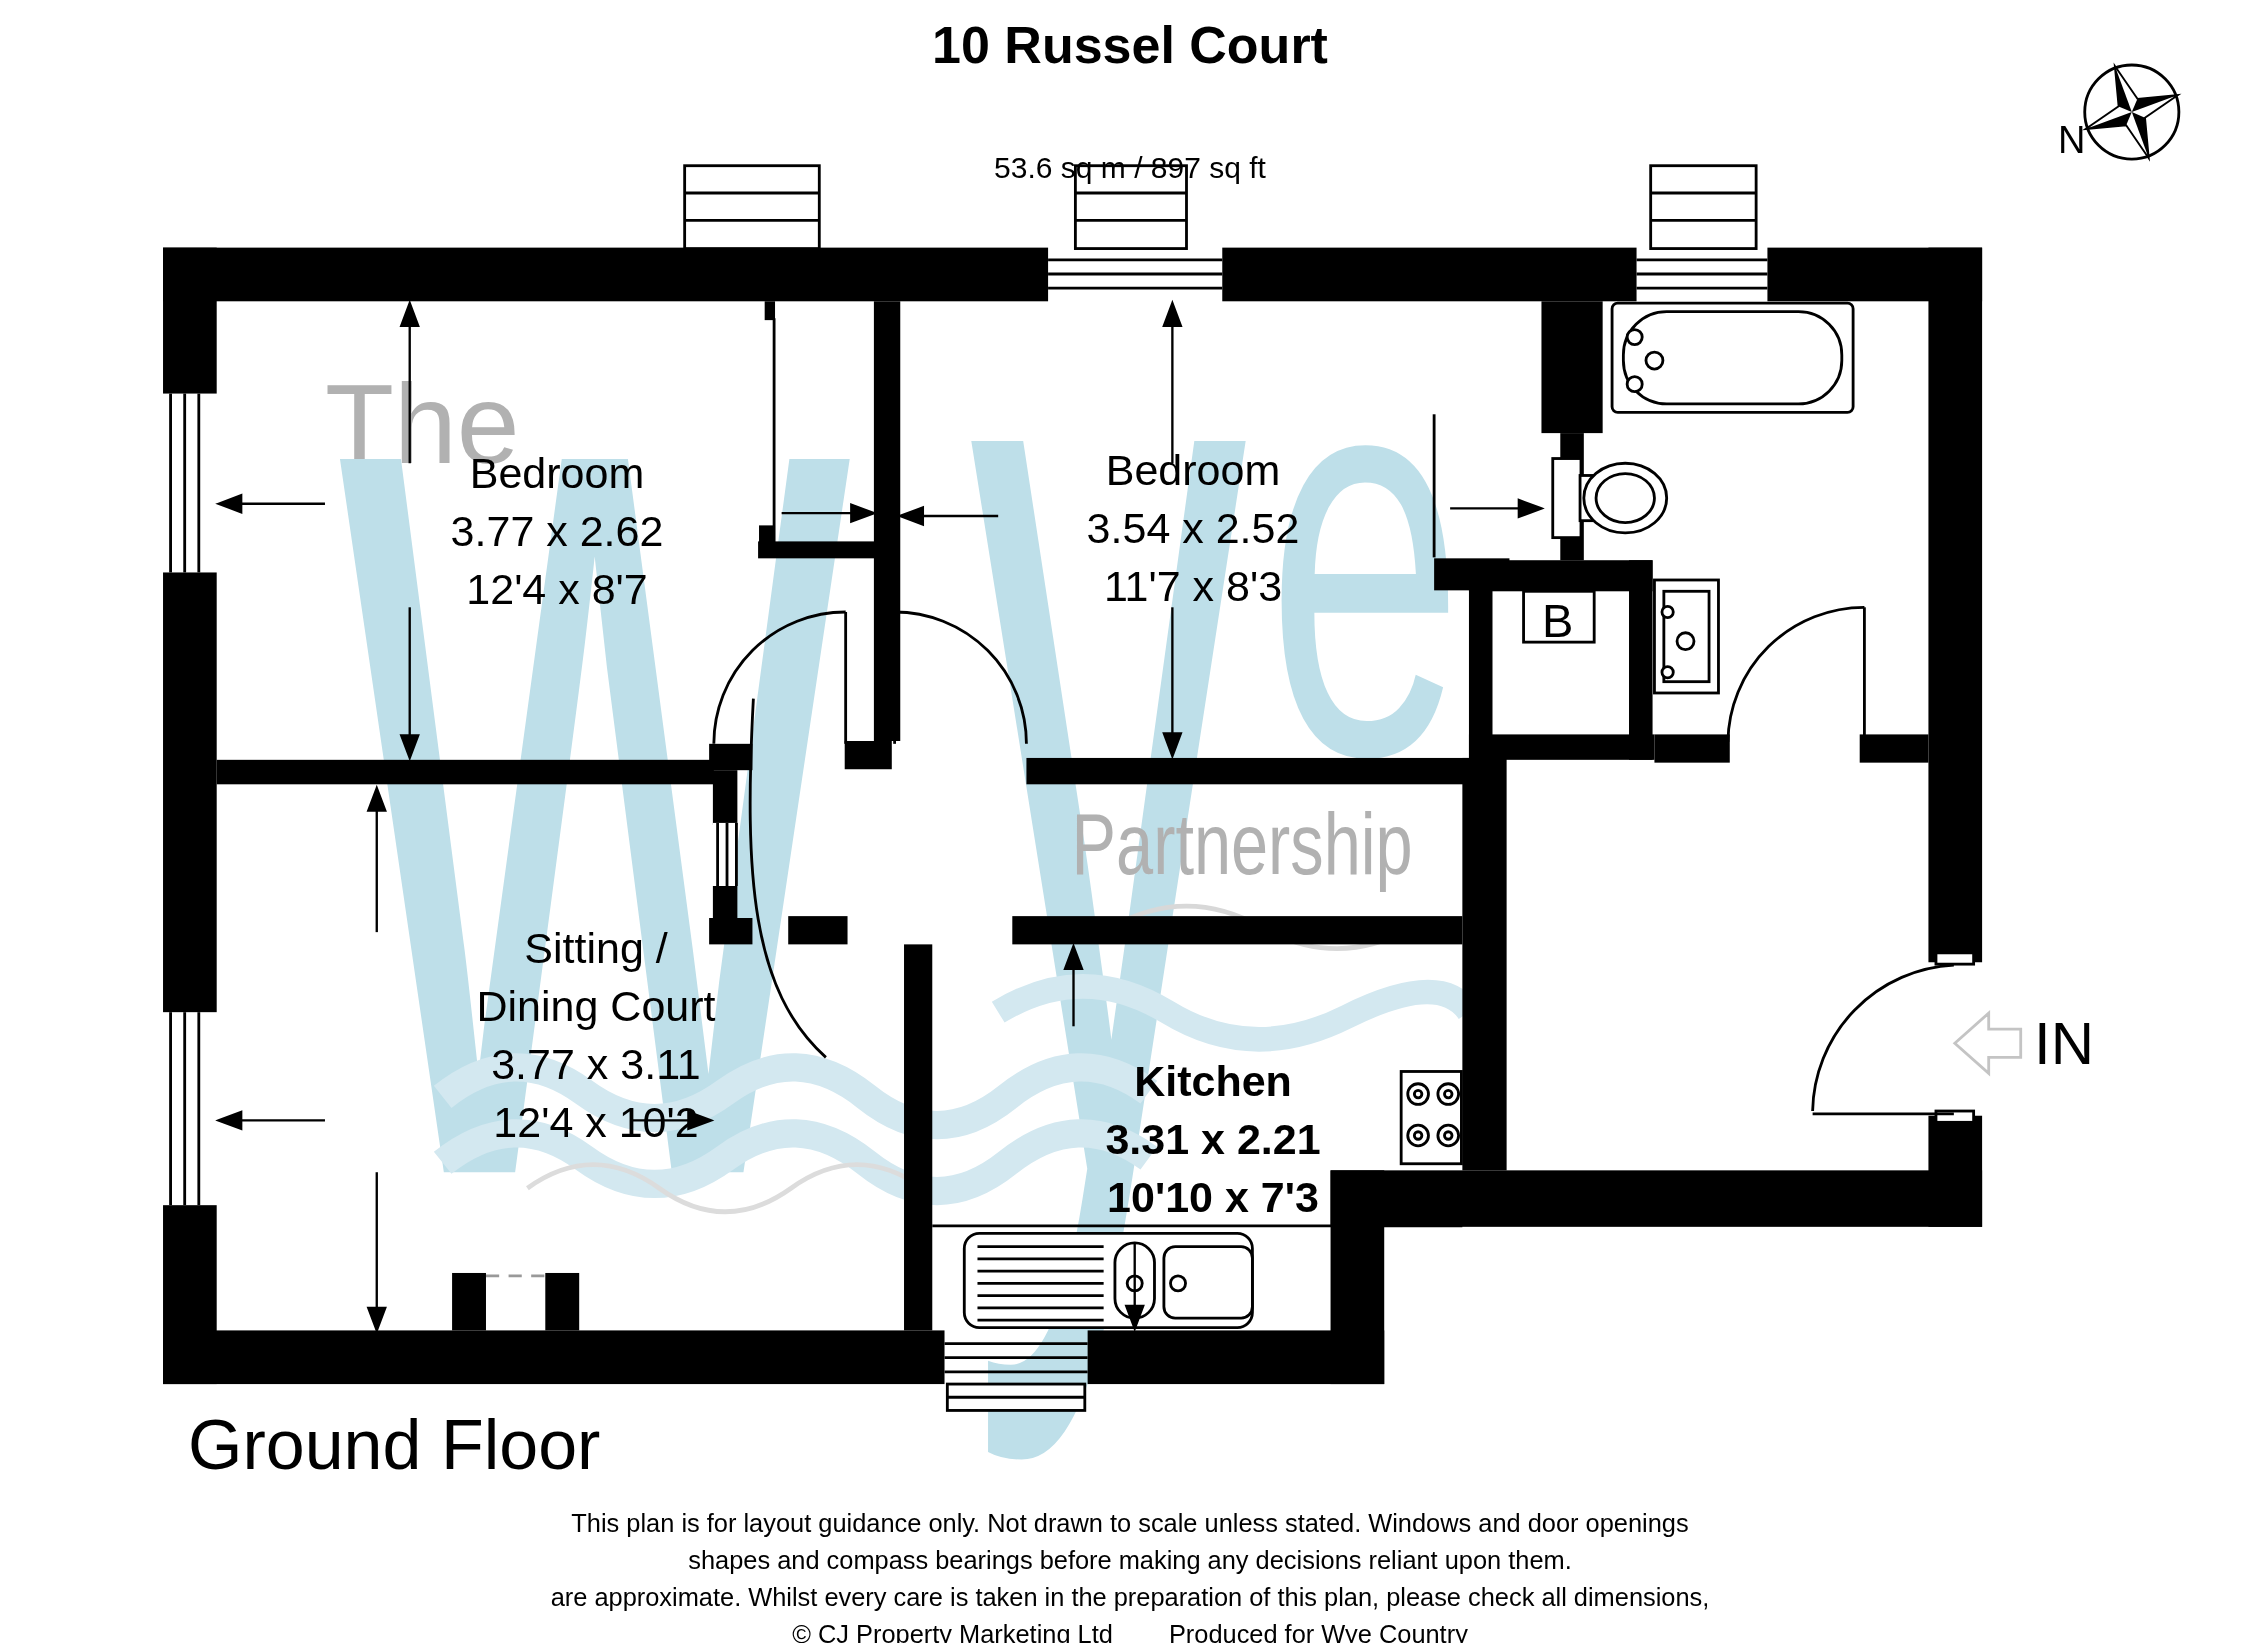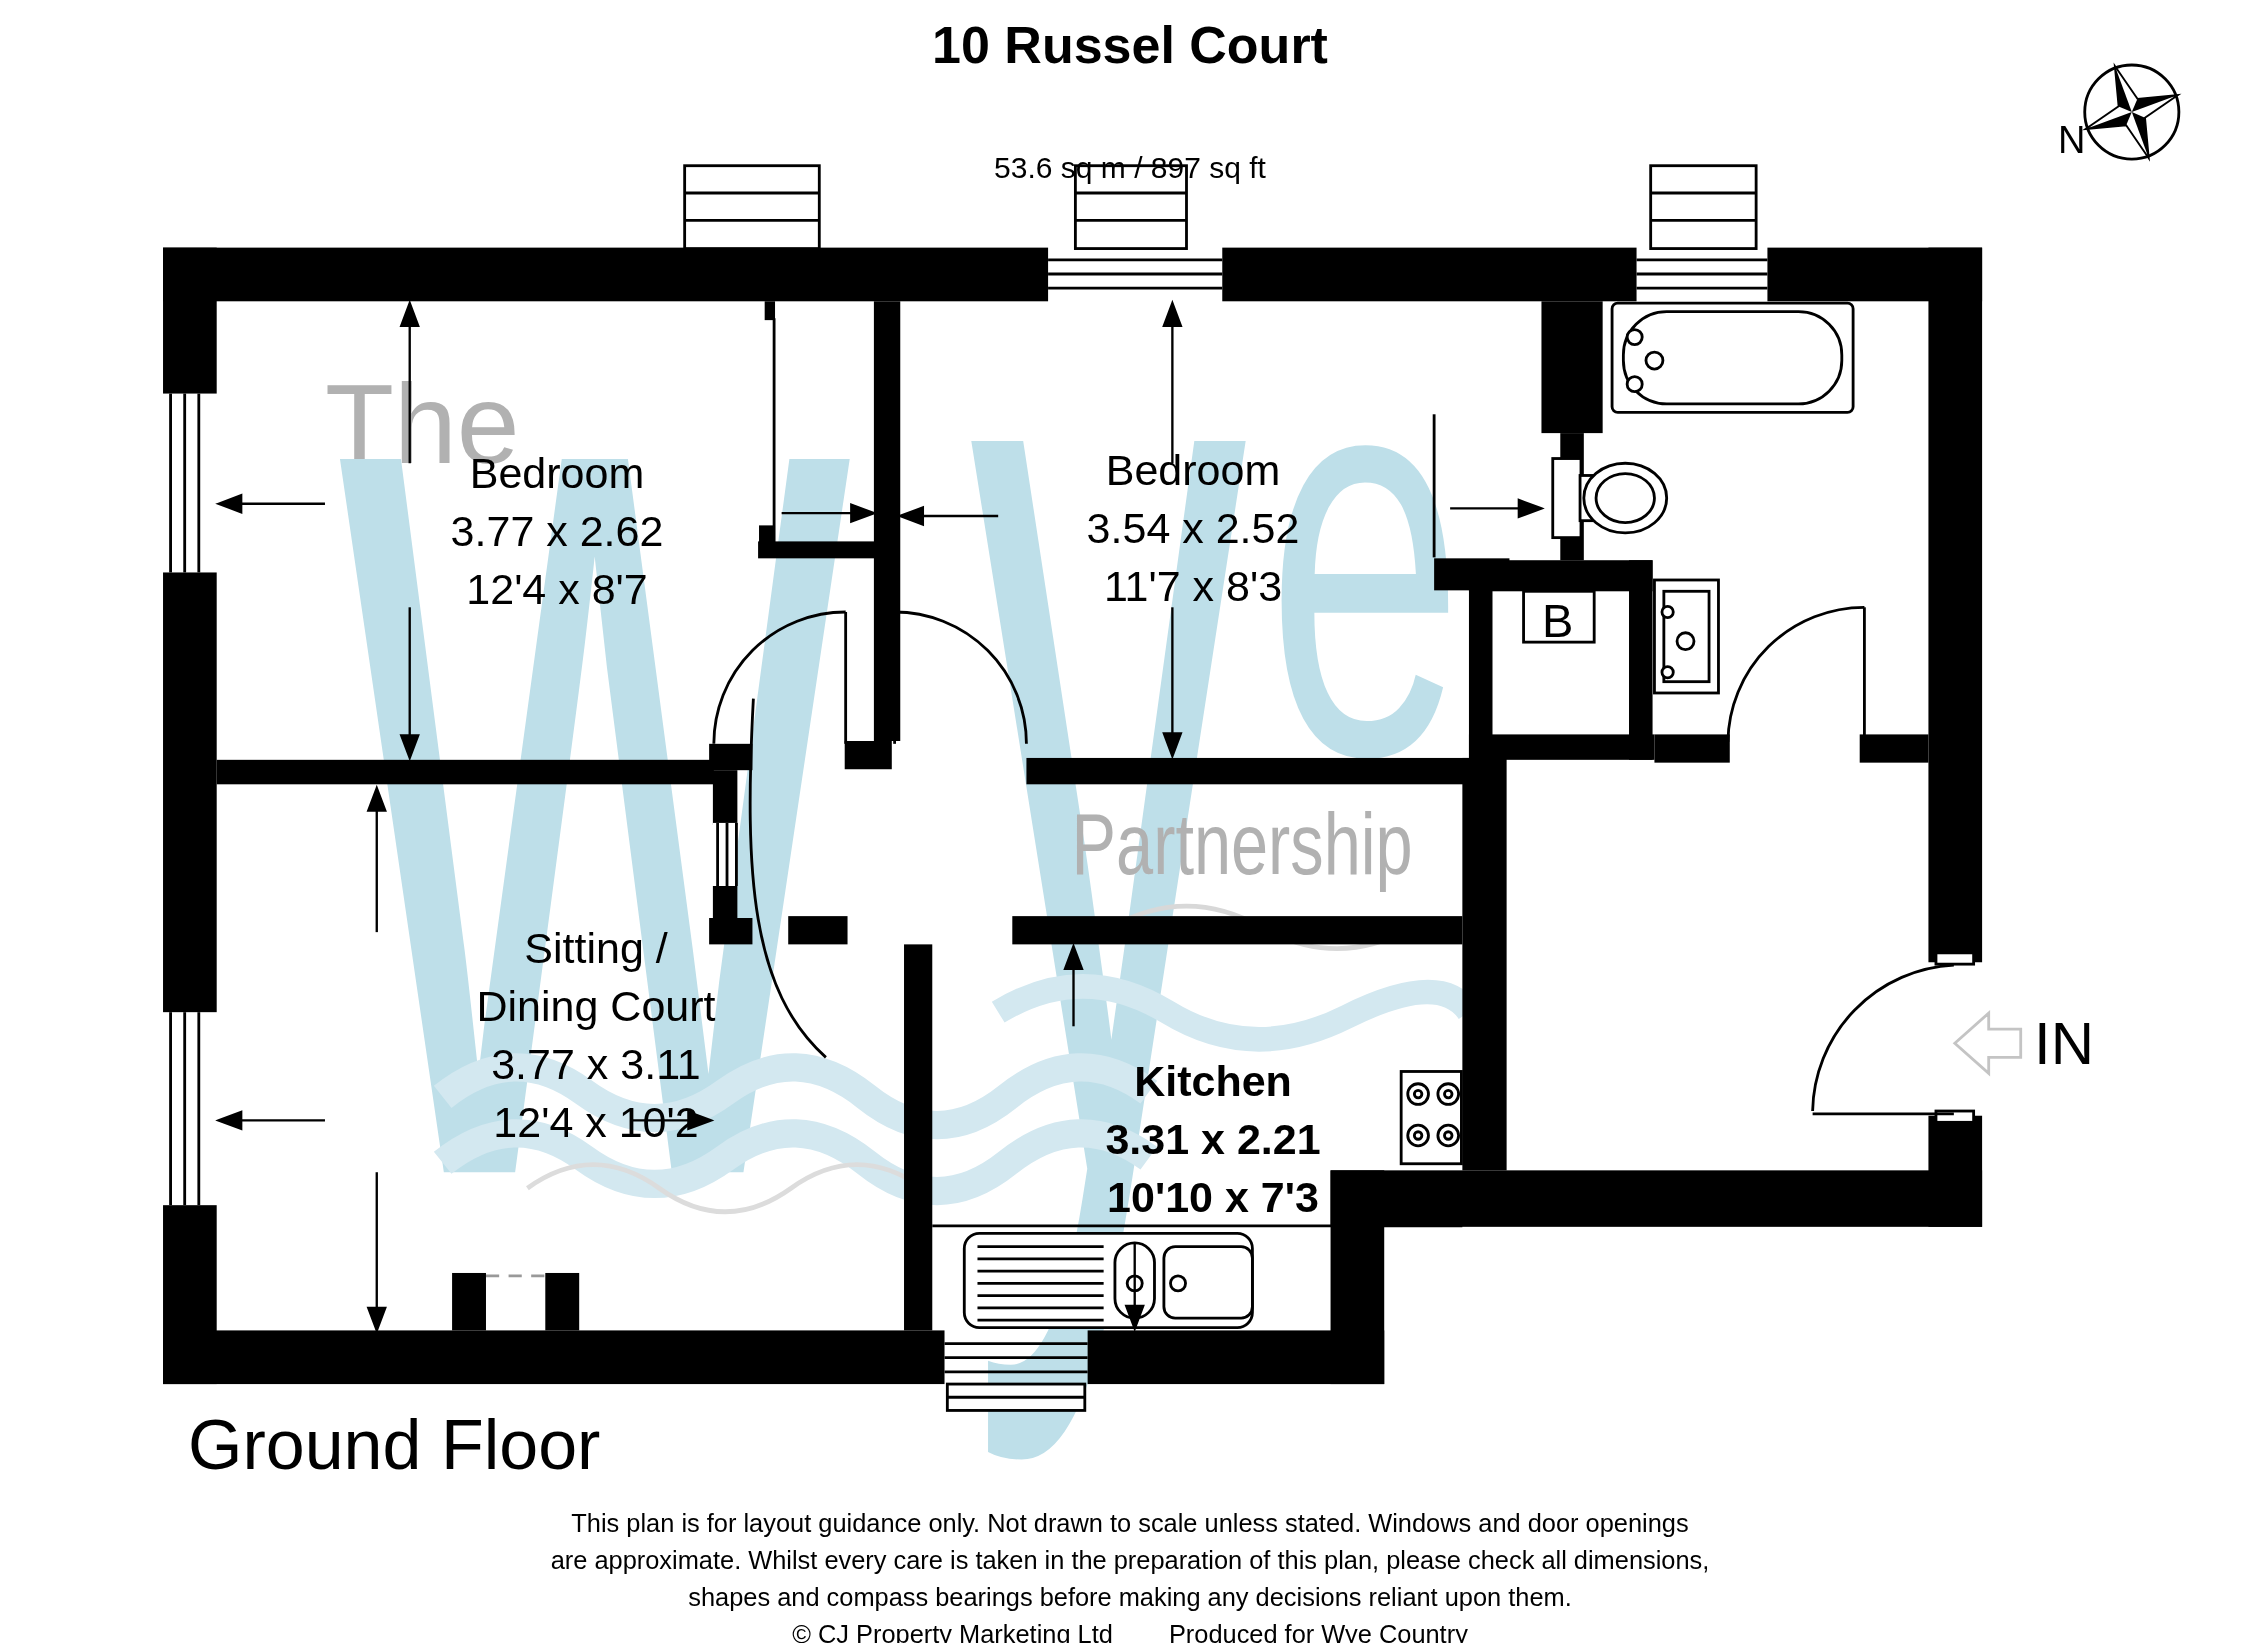--- a/index.html
+++ b/index.html
@@ -288,21 +288,21 @@
   </div>
 
   <div class="blabel" style="left:1542px;top:593px;">B</div>
   <div class="inlabel" style="left:2034px;top:1009px;">IN</div>
   <div class="nlabel" style="left:2058px;top:119px;">N</div>
 
   <div class="txt groundfloor">Ground Floor</div>
 
   <div class="txt center footer">
     <div>This plan is for layout guidance only. Not drawn to scale unless stated. Windows and door openings</div>
+    <div>shapes and compass bearings before making any decisions reliant upon them.</div>
     <div>are approximate. Whilst every care is taken in the preparation of this plan, please check all dimensions,</div>
-    <div>shapes and compass bearings before making any decisions reliant upon them.</div>
     <div>
       <span>© CJ Property Marketing Ltd</span><span class="gap"></span><span>Produced for Wye Country</span>
     </div>
   </div>
 
 </div>
 
 
 </body></html>

